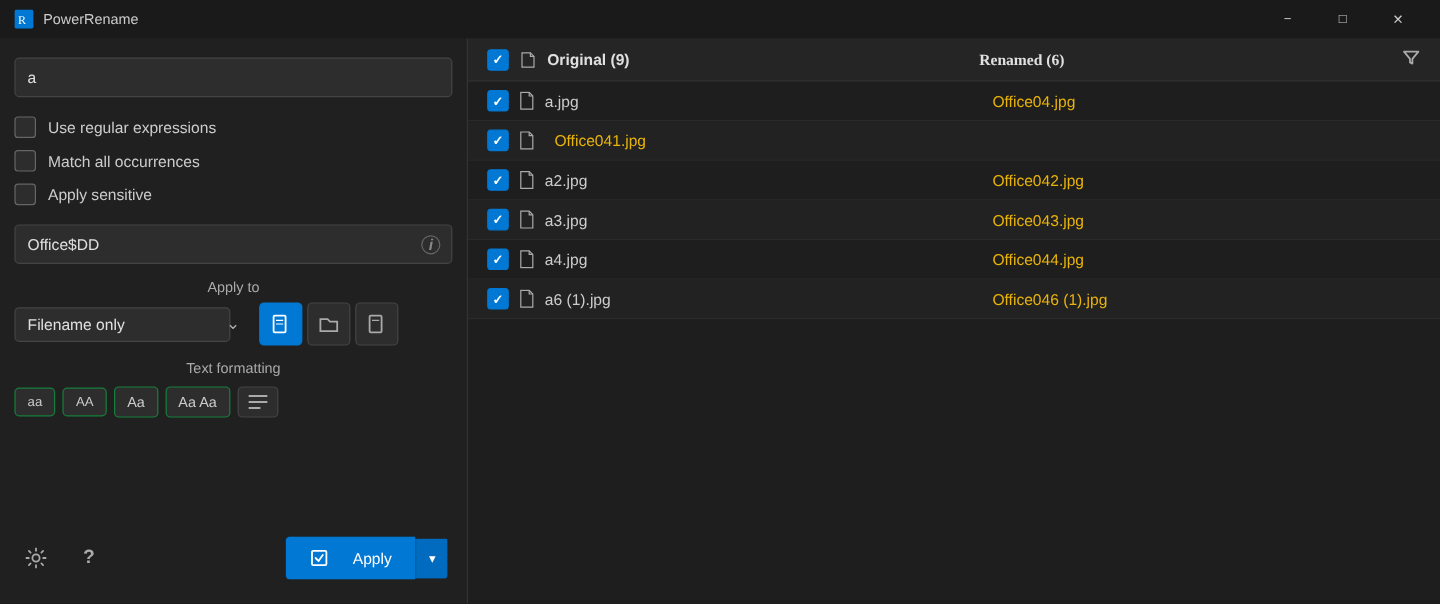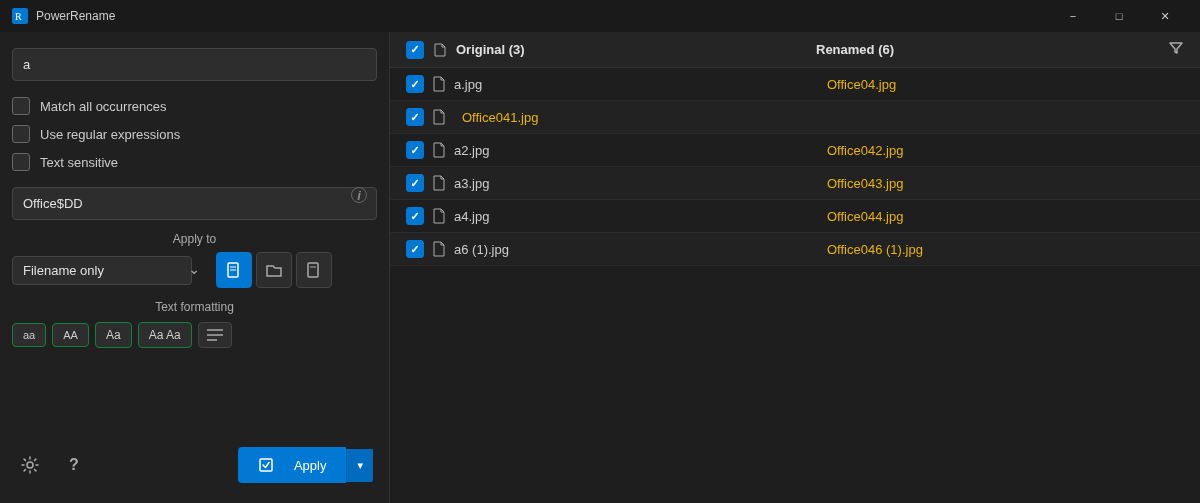--- a/index.html
+++ b/index.html
@@ -105,21 +105,21 @@
       justify-content: center;
     }
     .checkbox-label {
       font-size: 13px;
       color: #cccccc;
     }
 
     .replace-input-wrapper {
       position: relative;
       display: flex;
-      align-items: flex-start;
+      align-items: center;
     }
     .replace-input {
       width: 100%;
       background: #2d2d2d;
       border: 1px solid #444;
       border-radius: 4px;
       padding: 8px 32px 8px 10px;
       color: #e0e0e0;
       font-size: 13px;
       outline: none;
@@ -316,20 +316,21 @@
       align-items: center;
       gap: 8px;
       font-weight: 600;
       font-size: 13px;
     }
     .col-renamed {
       flex: 1;
       font-weight: 600;
       font-size: 13px;
       padding-left: 8px;
+      font-family: Liberation Serif, serif;
     }
     .filter-icon {
       color: #aaa;
       cursor: pointer;
       font-size: 14px;
     }
 
     .file-list {
       flex: 1;
       overflow-y: auto;
@@ -401,29 +402,29 @@
 
 <div class="main-content">
 
   <div class="left-panel">
 
     <input class="search-input" type="text" value="a" style="">
 
     <div class="checkbox-group">
       <div class="checkbox-item">
         <div class="checkbox-box"></div>
-        <span class="checkbox-label">Match all occurrences</span>
+        <span class="checkbox-label">Use regular expressions</span>
       </div>
       <div class="checkbox-item">
         <div class="checkbox-box"></div>
-        <span class="checkbox-label">Use regular expressions</span>
+        <span class="checkbox-label">Match all occurrences</span>
       </div>
       <div class="checkbox-item">
         <div class="checkbox-box"></div>
-        <span class="checkbox-label">Text sensitive</span>
+        <span class="checkbox-label">Apply sensitive</span>
       </div>
     </div>
 
     <div class="replace-input-wrapper">
       <input class="replace-input" type="text" value="Office$DD" style="">
       <span class="info-icon">i</span>
     </div>
 
     <div class="apply-to-section">
       <span class="section-label">Apply to</span>
@@ -503,21 +504,21 @@
 
     <div class="file-list-header">
       <div class="checkbox-blue">
         <span class="checkmark">✓</span>
       </div>
       <svg width="16" height="16" viewBox="0 0 16 16" fill="none">
         <path d="M3 2h7l3 3v9H3V2z" stroke="#aaa" stroke-width="1" fill="none"></path>
         <path d="M10 2v3h3" stroke="#aaa" stroke-width="1" fill="none"></path>
       </svg>
       <div class="col-original">
-        <span>Original (3)</span>
+        <span>Original (9)</span>
       </div>
       <div class="col-renamed">
         <span>Renamed (6)</span>
       </div>
       <span class="filter-icon">
         <svg width="16" height="16" viewBox="0 0 16 16" fill="none">
           <path d="M2 3h12l-5 6v4l-2-1V9L2 3z" stroke="#aaa" stroke-width="1.5" fill="none" stroke-linejoin="round"></path>
         </svg>
       </span>
     </div>

